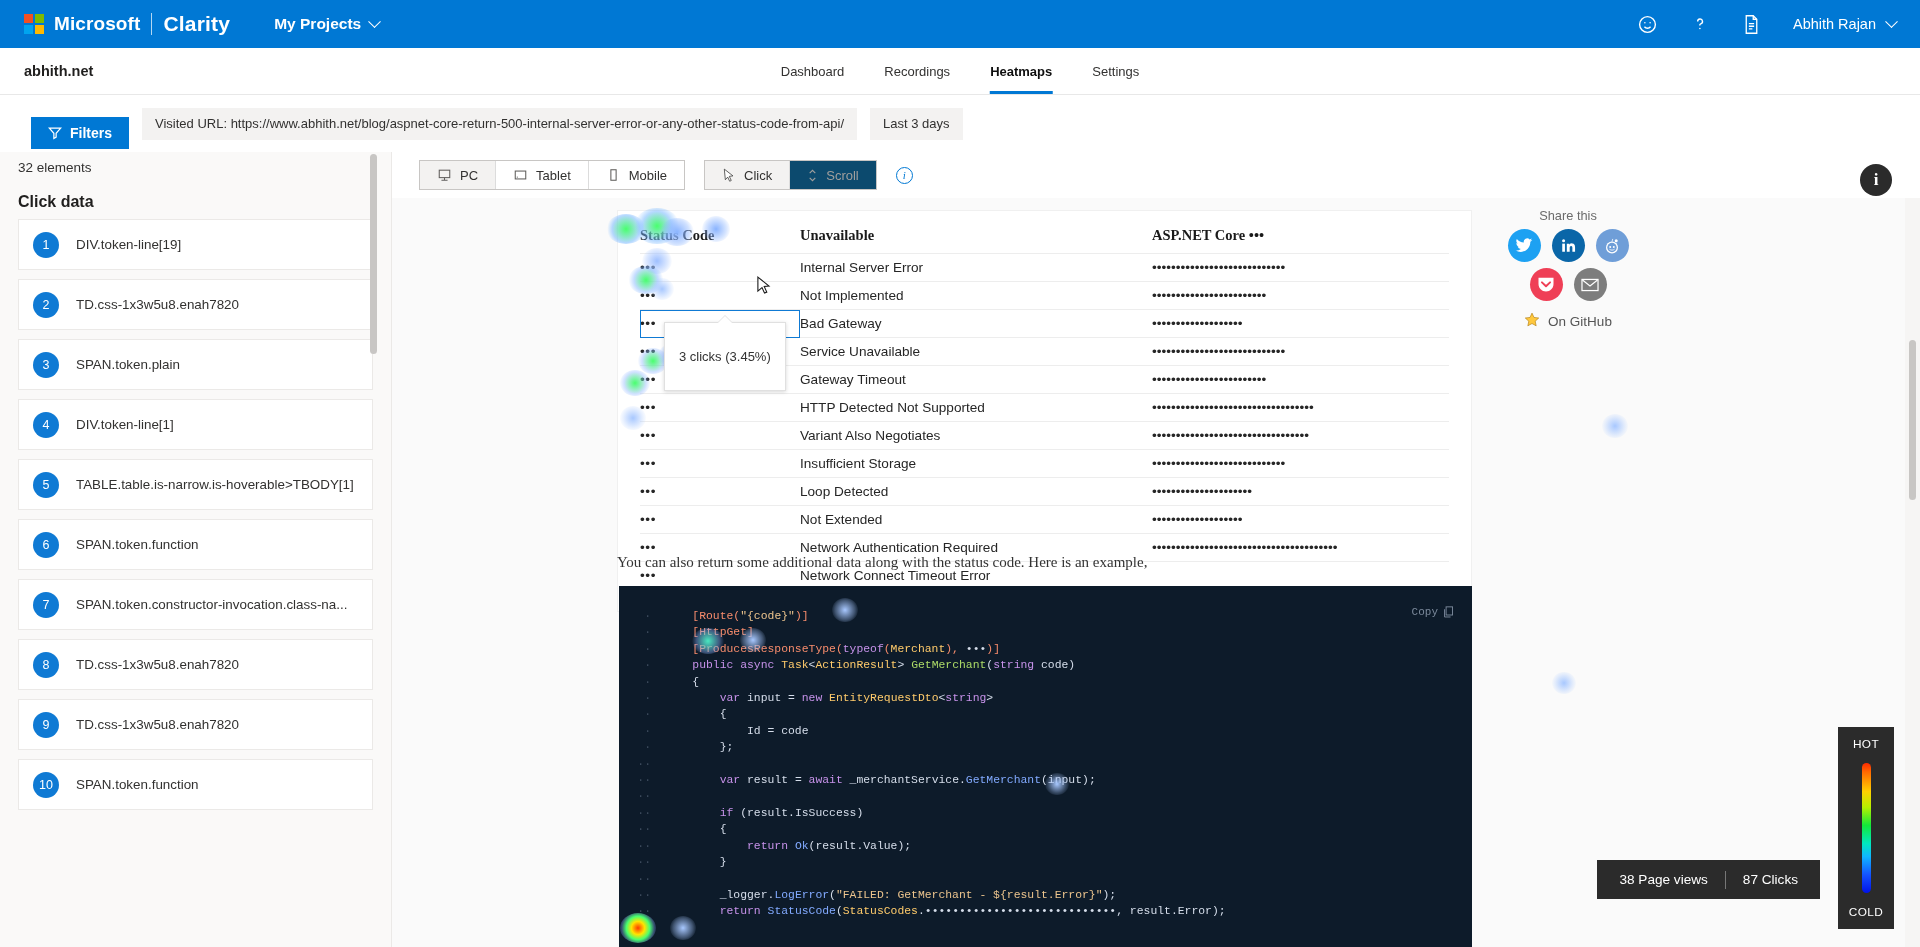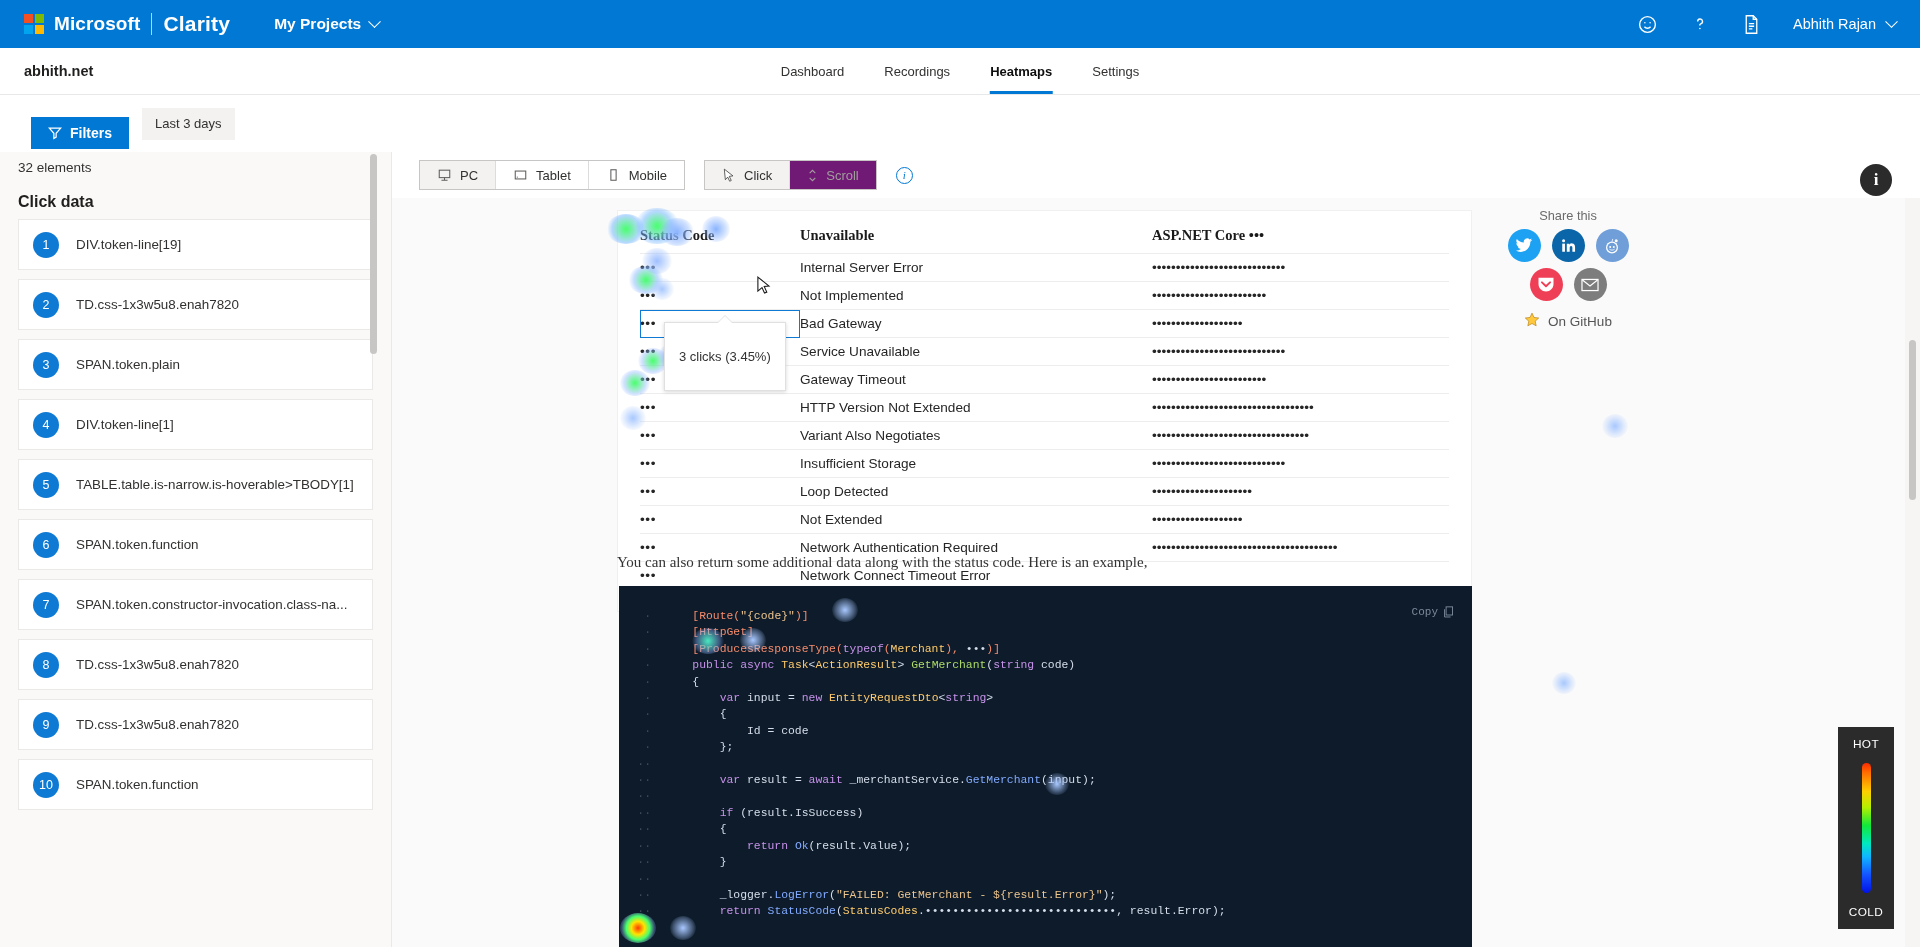--- a/index.html
+++ b/index.html
@@ -114,21 +114,21 @@
     height: 46px; display: flex; align-items: center; gap: 19px; padding-left: 27px;
     background: #fff;
   }
   .segbtns { display: flex; border: 1px solid #c8c6c4; height: 30px; }
   .segbtn {
     display: flex; align-items: center; gap: 8px; padding: 0 17px; font-size: 13px;
     color: #323130; border-right: 1px solid #dcdcdc; cursor: pointer; background: #fff;
   }
   .segbtn:last-child { border-right: none; }
   .segbtn.on { background: #f3f2f1; font-weight: 400; }
-  .segbtn.disabled { color: #a19f9d; background: #701a75; cursor: default; }
+  .segbtn.disabled { color: #a19f9d; background: #0c4a6e; cursor: default; }
   .info-i {
     width: 17px; height: 17px; border-radius: 50%; border: 1.3px solid #0078d4;
     color: #0078d4; font-size: 11px; font-style: italic; font-family: "Liberation Serif", serif;
     display: flex; align-items: center; justify-content: center; cursor: pointer;
   }
 
   
   .page {
     position: absolute; left: 0; right: 0; top: 46px; bottom: 0;
     background: #fafafa; overflow: hidden;
@@ -313,20 +313,21 @@
 
 <div class="toolrow">
 
   <div class="filters-btn">
     <svg width="14" height="14" viewBox="0 0 16 16" fill="none" stroke="#fff" stroke-width="1.4">
       <path d="M1.5 2.5h13L9.3 8.4v4.3l-2.6 1.5V8.4z"></path>
     </svg>
     <span>Filters</span>
   </div>
 
+  <div class="chip">Visited URL: https://www.abhith.net/blog/aspnet-core-return-500-internal-server-error-or-any-other-status-code-from-api/</div>
   <div class="chip">Last 3 days</div>
 </div>
 
 <div class="split">
 
   <div class="sidebar">
     <div class="elements-count">32 elements</div>
     <div class="clickdata-title">Click data</div>
 
     <div class="el-list">
@@ -452,21 +453,21 @@
                 <td>Service Unavailable</td>
                 <td class="code-redacted">••••••••••••••••••••••••••••</td>
               </tr>
               <tr>
                 <td class="dots">•••</td>
                 <td>Gateway Timeout</td>
                 <td class="code-redacted">••••••••••••••••••••••••</td>
               </tr>
               <tr>
                 <td class="dots">•••</td>
-                <td>HTTP Version Not Extended</td>
+                <td>HTTP Detected Not Supported</td>
                 <td class="code-redacted">••••••••••••••••••••••••••••••••••</td>
               </tr>
               <tr>
                 <td class="dots">•••</td>
                 <td>Variant Also Negotiates</td>
                 <td class="code-redacted">•••••••••••••••••••••••••••••••••</td>
               </tr>
               <tr>
                 <td class="dots">•••</td>
                 <td>Insufficient Storage</td>
@@ -670,20 +671,25 @@
         <svg class="cursor-arrow" style="left:364px;top:78px;" viewBox="0 0 14 18" fill="#fff" stroke="#1c1c1c" stroke-width="1">
           <path d="M1.5 1l10 8-4.3.5 2.3 5-2 .9-2.3-5-3.7 3.2z"></path>
         </svg>
         <div class="tooltip" style="left:272px;top:124px;">3 clicks (3.45%)</div>
 
       </div>
     </div>
 
     <div class="info-dark">i</div>
 
+    <div class="stats-pill">
+      <span>38 Page views</span>
+      <span class="stats-sep"></span>
+      <span>87 Clicks</span>
+    </div>
 
     <div class="legend">
       <span>HOT</span>
       <span class="legend-bar"></span>
       <span>COLD</span>
     </div>
 
     <div class="stage-scroll-track"></div>
     <div class="stage-scroll"></div>
   </div>

